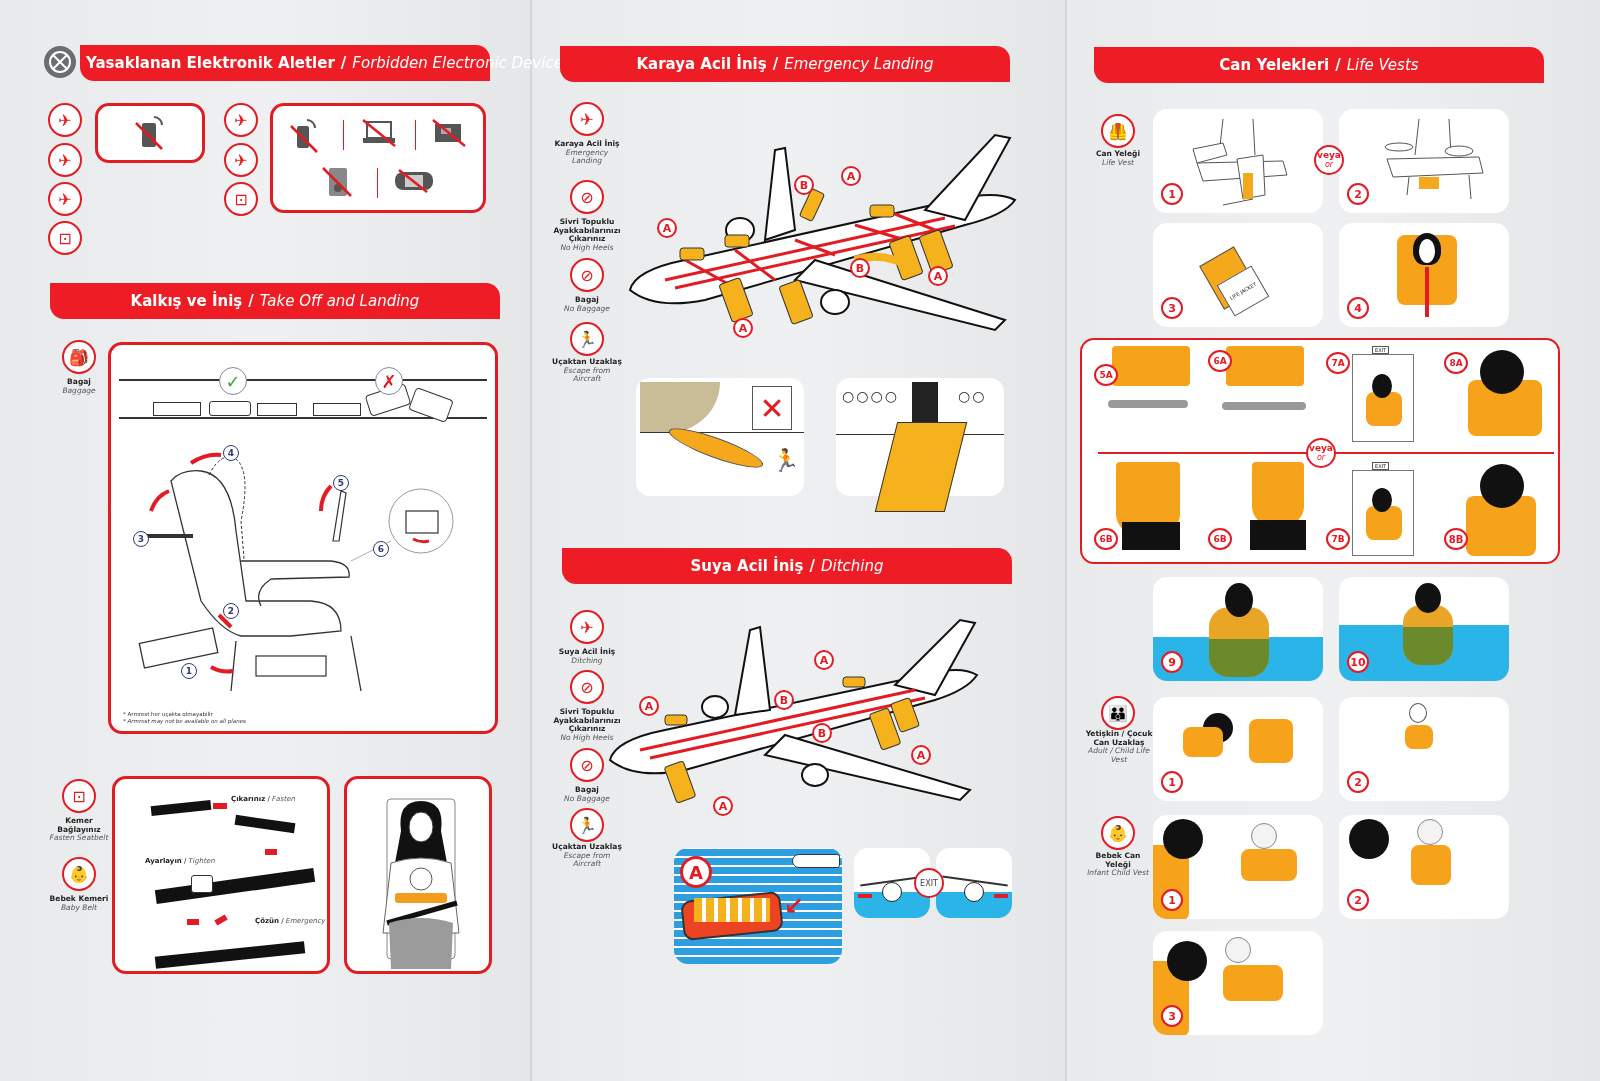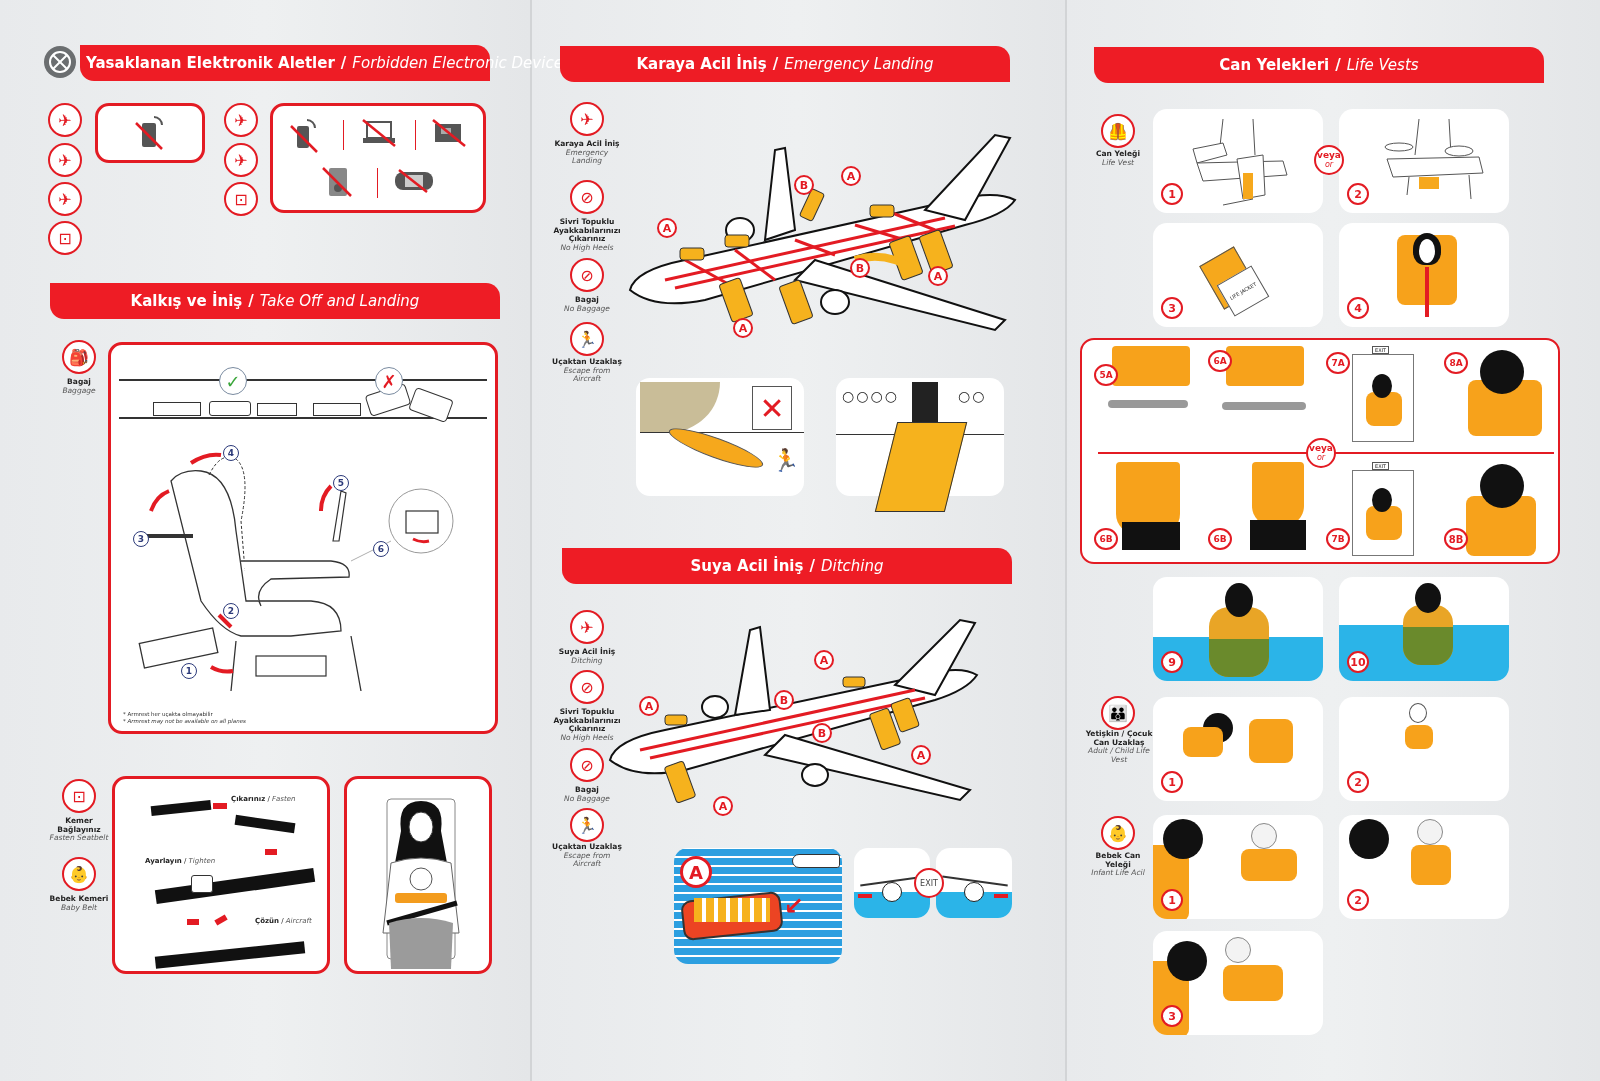--- a/index.html
+++ b/index.html
@@ -261,21 +261,21 @@
   <div style="position:absolute;left:120px;top:40px;width:60px;height:10px;background:#111;transform:rotate(8deg);"></div>
   <div class="caption" style="left:30px;top:78px;">
     <span class="tr">Ayarlayın</span> / <span class="en">Tighten</span>
   </div>
   <div class="redline" style="left:150px;top:70px;width:12px;height:6px;"></div>
   <div style="position:absolute;left:40px;top:100px;width:160px;height:14px;background:#111;transform:rotate(-8deg);"></div>
   <div style="position:absolute;left:76px;top:96px;width:22px;height:18px;background:#fff;border:1px solid #333;border-radius:3px;"></div>
   <div class="redline" style="left:72px;top:140px;width:12px;height:6px;"></div>
   <div class="redline" style="left:100px;top:138px;width:12px;height:6px;transform:rotate(-30deg);"></div>
   <div class="caption" style="left:140px;top:138px;">
-    <span class="tr">Çözün</span> / <span class="en">Aircraft</span>
+    <span class="tr">Çözün</span> / <span class="en">Emergency</span>
   </div>
   <div style="position:absolute;left:40px;top:170px;width:150px;height:12px;background:#111;transform:rotate(-6deg);"></div>
 </div>
 
 <div class="card red" style="left:344px;top:776px;width:148px;height:198px;">
   <svg style="position:absolute;left:20px;top:14px;" width="108" height="176" viewBox="0 0 108 176">
     <rect x="20" y="6" width="68" height="160" rx="4" fill="none" stroke="#888" stroke-width="1"></rect>
     <path d="M34 38 Q30 8 54 8 Q78 8 74 38 L80 70 L28 70 Z" fill="#111"></path>
     <ellipse cx="54" cy="34" rx="12" ry="15" fill="#fff" stroke="#333"></ellipse>
     <path d="M24 70 Q54 60 84 70 L92 140 L16 140 Z" fill="#fff" stroke="#666"></path>
@@ -557,21 +557,21 @@
 </div>
 <div class="card" style="left:1339px;top:697px;width:170px;height:104px;">
   <div style="position:absolute;left:70px;top:6px;width:18px;height:20px;border:1px solid #555;border-radius:50%;background:#fff;"></div>
   <div class="vest" style="left:66px;top:28px;width:28px;height:24px;"></div>
   <div class="num-badge" style="left:8px;top:74px;">2</div>
 </div>
 
 <div class="circle-icon" style="left:1101px;top:816px;">👶</div>
 <div class="side-label" style="left:1083px;top:852px;">
   <span class="tr">Bebek Can Yeleği</span>
-  <span class="en">Infant Life Acil</span>
+  <span class="en">Infant Child Vest</span>
 </div>
 <div class="card" style="left:1153px;top:815px;width:170px;height:104px;overflow:hidden;">
   <div class="vest" style="left:-10px;top:30px;width:46px;height:76px;"></div>
   <div style="position:absolute;left:10px;top:4px;width:40px;height:40px;background:#111;border-radius:50%;"></div>
   <div class="vest" style="left:88px;top:34px;width:56px;height:32px;"></div>
   <div style="position:absolute;left:98px;top:8px;width:26px;height:26px;border:1px solid #888;border-radius:50%;background:#f3f3f3;"></div>
   <div class="num-badge" style="left:8px;top:74px;">1</div>
 </div>
 <div class="card" style="left:1339px;top:815px;width:170px;height:104px;overflow:hidden;">
   <div style="position:absolute;left:10px;top:4px;width:40px;height:40px;background:#111;border-radius:50%;"></div>

